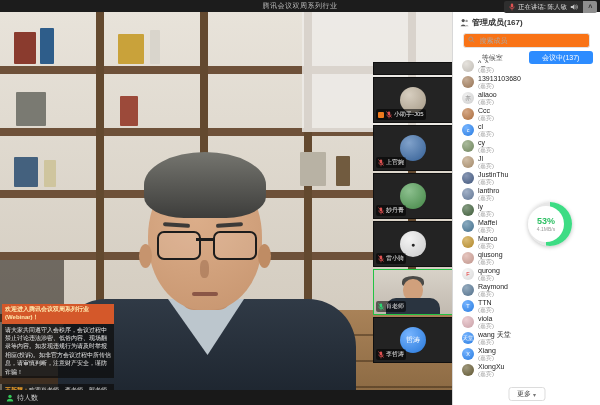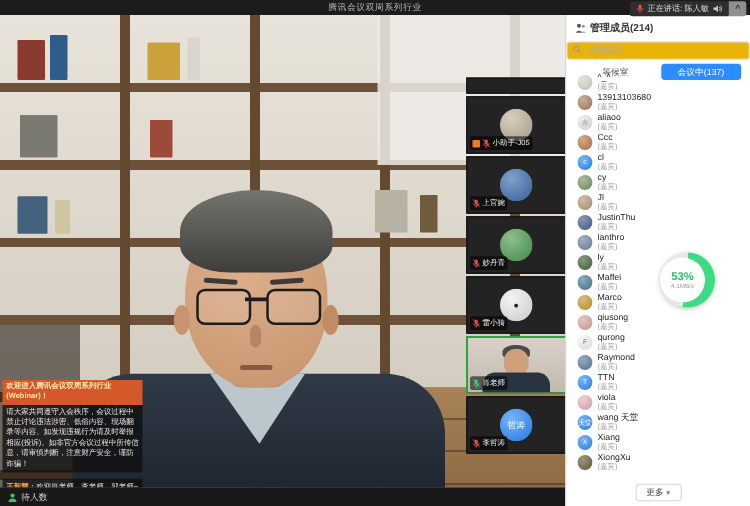--- a/index.html
+++ b/index.html
@@ -87,21 +87,21 @@
   
   #bottombar{position:absolute;left:0;top:390px;width:452px;height:15px;background:#191919;
              display:flex;align-items:center;padding-left:6px;box-sizing:border-box;gap:3px;}
   #bottombar .lbl{font-size:7px;color:#cfcfcf;}
 
   
   #sidebar{position:absolute;left:452px;top:12px;width:148px;height:393px;background:#ffffff;
            border-left:1px solid #d8d8d8;box-sizing:border-box;}
   #sb-header{display:flex;align-items:center;gap:3px;padding:5px 7px 3px 7px;}
   #sb-header .h{font-size:8px;font-weight:bold;color:#333;}
-  #sb-search{margin:2px 0;display:flex;gap:3px;background:#eab308;
+  #sb-search{margin:2px 10px;display:flex;gap:3px;background:#f97316;
              border:1px solid #e2e2e2;border-radius:3px;padding:2px 4px;}
   #sb-search input{border:none;background:transparent;outline:none;width:110px;font-size:7px;color:#444;
                    font-family:"Liberation Sans","DejaVu Sans",sans-serif;}
   #sb-search input::placeholder{color:#aaa;}
   #sb-tabs{display:flex;gap:4px;margin:3px 7px 2px 7px;}
   .sb-tab{flex:1;height:13px;display:flex;align-items:center;justify-content:center;font-size:7px;
           border-radius:3px;cursor:pointer;}
   .sb-tab.plain{color:#555;background:#fff;}
   .sb-tab.blue{background:#2d8cff;color:#fff;}
   #member-list{position:absolute;left:0;top:46px;width:148px;height:330px;overflow:hidden;}
@@ -291,21 +291,21 @@
   </div>
 
   <div id="sidebar">
     <div id="sb-header">
       <svg width="9" height="9" viewBox="0 0 9 9">
         <circle cx="3.2" cy="2.6" r="1.6" fill="#555"></circle>
         <path d="M0.6 8.2 a2.8 2.6 0 0 1 5.2 0 z" fill="#555"></path>
         <circle cx="6.6" cy="2.9" r="1.2" fill="#999"></circle>
         <path d="M5.2 8.2 a2 2 0 0 1 3.4 0 z" fill="#999"></path>
       </svg>
-      <span class="h">管理成员(214)</span>
+      <span class="h">管理成员(167)</span>
     </div>
 
     <div id="sb-search">
       <svg width="7" height="7" viewBox="0 0 7 7">
         <circle cx="3" cy="3" r="2.2" fill="none" stroke="#999" stroke-width="0.9"></circle>
         <line x1="4.7" y1="4.7" x2="6.5" y2="6.5" stroke="#999" stroke-width="0.9"></line>
       </svg>
       <input value="" placeholder="搜索成员" style="">
     </div>
 

